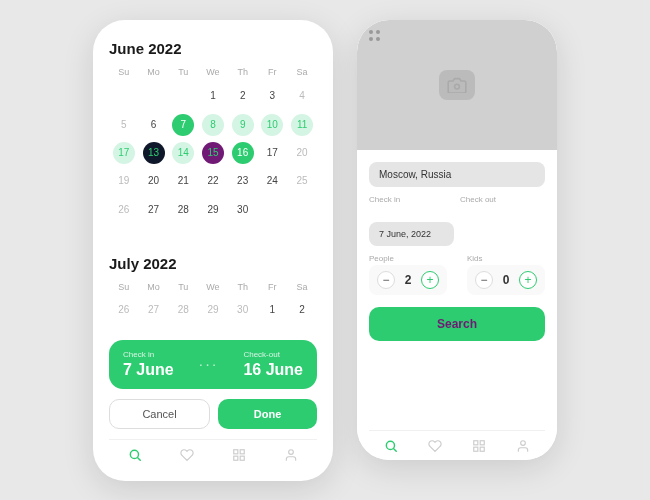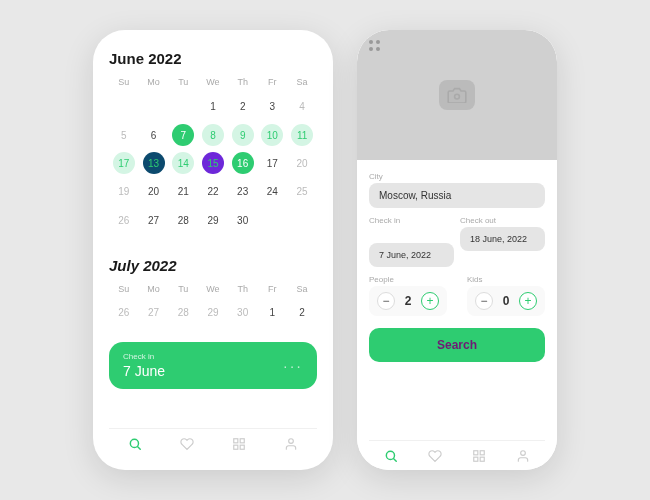--- a/index.html
+++ b/index.html
@@ -102,22 +102,22 @@
       flex-direction: column;
     }
 
     .checkin-label {
       font-size: 8px;
       opacity: 0.8;
       margin-bottom: 2px;
     }
 
     .checkin-date {
-      font-size: 14px;
-      font-weight: 400;
+      font-size: 16px;
+      font-weight: 700;
     }
 
     .checkin-dots {
       font-size: 14px;
       letter-spacing: 2px;
       opacity: 0.7;
     }
 
     .btn-row {
       display: flex;
@@ -323,23 +323,23 @@
               <td><span class="day-cell" style="color: rgb(187, 187, 187);">5</span></td>
               <td><span class="day-cell">6</span></td>
               <td><span class="day-cell" style="background: rgb(46, 204, 113); color: rgb(255, 255, 255);">7</span></td>
               <td><span class="day-cell" style="background: rgb(212, 245, 228); color: rgb(46, 204, 113);">8</span></td>
               <td><span class="day-cell" style="background: rgb(212, 245, 228); color: rgb(46, 204, 113);">9</span></td>
               <td><span class="day-cell" style="background: rgb(212, 245, 228); color: rgb(46, 204, 113);">10</span></td>
               <td><span class="day-cell" style="background: rgb(212, 245, 228); color: rgb(46, 204, 113);">11</span></td>
             </tr>
             <tr>
               <td><span class="day-cell" style="background: rgb(212, 245, 228); color: rgb(46, 204, 113);">17</span></td>
-              <td><span class="day-cell" style="background: #0c4a6e; color: rgb(46, 204, 113);">13</span></td>
+              <td><span class="day-cell" style="background: #0f172a; color: rgb(46, 204, 113);">13</span></td>
               <td><span class="day-cell" style="background: rgb(212, 245, 228); color: rgb(46, 204, 113);">14</span></td>
-              <td><span class="day-cell" style="background: #6d28d9; color: rgb(46, 204, 113);">15</span></td>
+              <td><span class="day-cell" style="background: #701a75; color: rgb(46, 204, 113);">15</span></td>
               <td><span class="day-cell" style="background: rgb(46, 204, 113); color: rgb(255, 255, 255);">16</span></td>
               <td><span class="day-cell">17</span></td>
               <td><span class="day-cell" style="color: rgb(187, 187, 187);">20</span></td>
             </tr>
             <tr>
               <td><span class="day-cell" style="color: rgb(187, 187, 187);">19</span></td>
               <td><span class="day-cell">20</span></td>
               <td><span class="day-cell">21</span></td>
               <td><span class="day-cell">22</span></td>
               <td><span class="day-cell">23</span></td>
@@ -352,21 +352,21 @@
               <td><span class="day-cell">28</span></td>
               <td><span class="day-cell">29</span></td>
               <td><span class="day-cell">30</span></td>
               <td><span class="day-cell" style="color: rgb(238, 238, 238);"></span></td>
               <td><span class="day-cell" style="color: rgb(238, 238, 238);"></span></td>
             </tr>
           </tbody>
       </table>
     </div>
 
-    <div class="calendar-month-title" style="margin-top:12px;font-style:italic;">July 2022</div>
+    <div class="calendar-month-title" style="margin-top:20px;">July 2022</div>
     <div class="calendar-grid">
       <table>
         <thead>
           <tr>
             <th>Su</th>
             <th>Mo</th>
             <th>Tu</th>
             <th>We</th>
             <th>Th</th>
             <th>Fr</th>
@@ -386,22 +386,30 @@
           </tbody>
       </table>
     </div>
 
     <div class="checkin-bar">
       <div class="checkin-block">
         <span class="checkin-label">Check in</span>
         <span class="checkin-date">7 June</span>
       </div>
       <span class="checkin-dots">···</span>
-    </div>
-
+      <div class="checkin-block">
+        <span class="checkin-label">Check-out</span>
+        <span class="checkin-date">16 June</span>
+      </div>
+    </div>
+
+    <div class="btn-row">
+      <button class="btn-cancel">Cancel</button>
+      <button class="btn-done">Done</button>
+    </div>
 
     <div class="bottom-nav">
       <span class="nav-icon active">
         <svg width="14" height="14" viewBox="0 0 24 24" fill="none" stroke="#2ecc71" stroke-width="2.5" stroke-linecap="round">
             <circle cx="11" cy="11" r="7"></circle>
             <line x1="21" y1="21" x2="16.65" y2="16.65"></line>
           </svg>
       </span>
       <span class="nav-icon">
         <svg width="14" height="14" viewBox="0 0 24 24" fill="none" stroke="#ccc" stroke-width="2" stroke-linecap="round">
@@ -436,32 +444,30 @@
       <div class="camera-icon">
         <svg width="20" height="16" viewBox="0 0 24 20" fill="none" stroke="#aaa" stroke-width="2" stroke-linecap="round">
           <path d="M23 18a2 2 0 0 1-2 2H3a2 2 0 0 1-2-2V7a2 2 0 0 1 2-2h4l2-3h6l2 3h4a2 2 0 0 1 2 2z"></path>
           <circle cx="12" cy="12" r="3"></circle>
         </svg>
       </div>
     </div>
 
     <div class="form-area">
       <div>
-        <div class="form-label">City</div>
         <div class="form-input">Moscow, Russia</div>
       </div>
 
       <div class="form-row">
         <div class="form-col">
           <div class="form-label">Check in</div>
           <div class="form-input" style="font-size:9px;margin-top:18px;">7 June, 2022</div>
         </div>
         <div class="form-col">
           <div class="form-label">Check out</div>
-          <div class="form-input" style="font-size:9px;">18 June, 2022</div>
         </div>
       </div>
 
       <div class="counter-row">
         <div class="form-col">
           <div class="form-label">People</div>
           <div class="counter-block">
             <button class="counter-btn">−</button>
             <span class="counter-val">2</span>
             <button class="counter-btn" style="border-color:#2ecc71;color:#2ecc71;">+</button>

